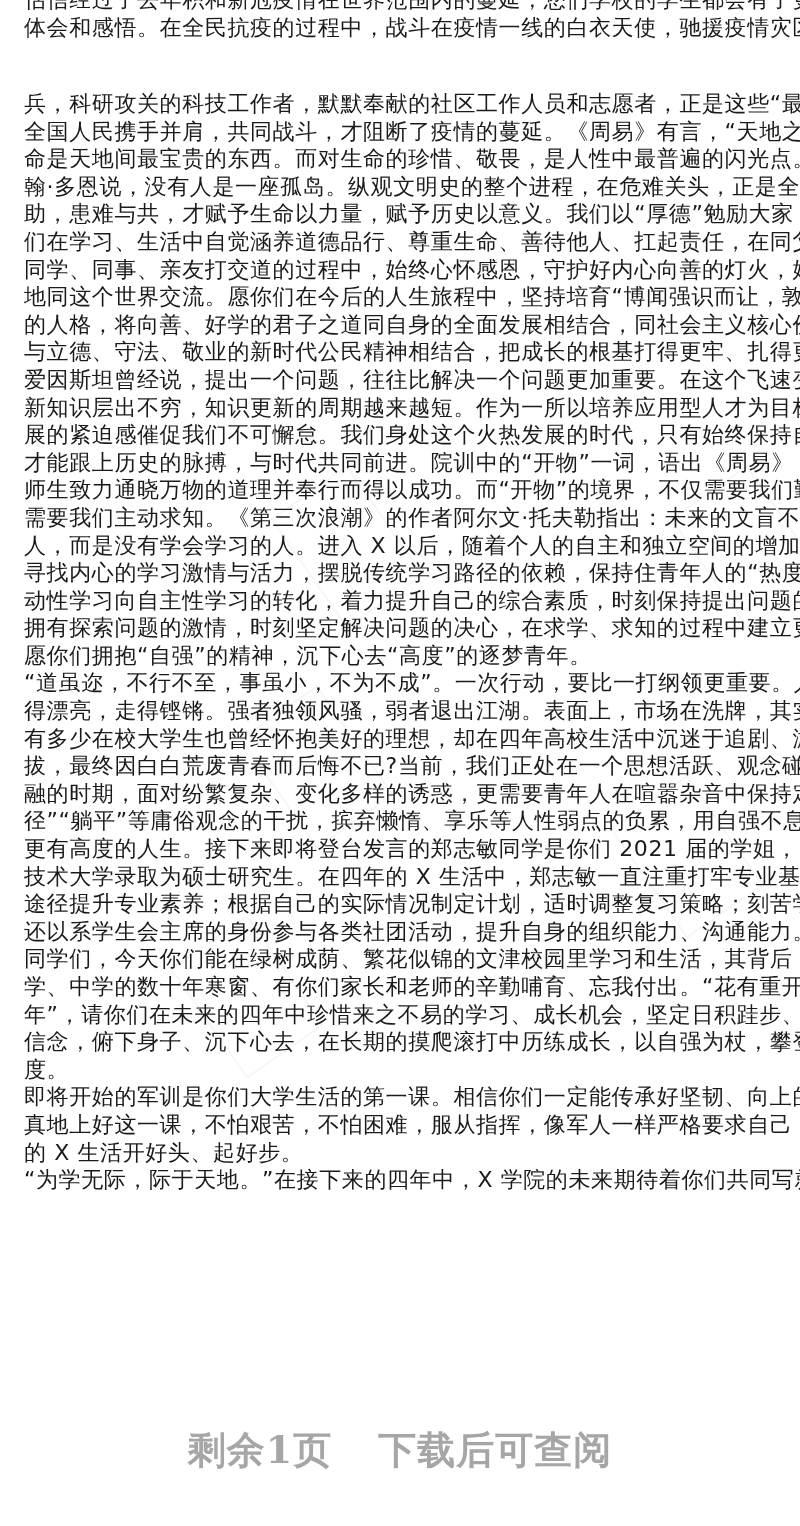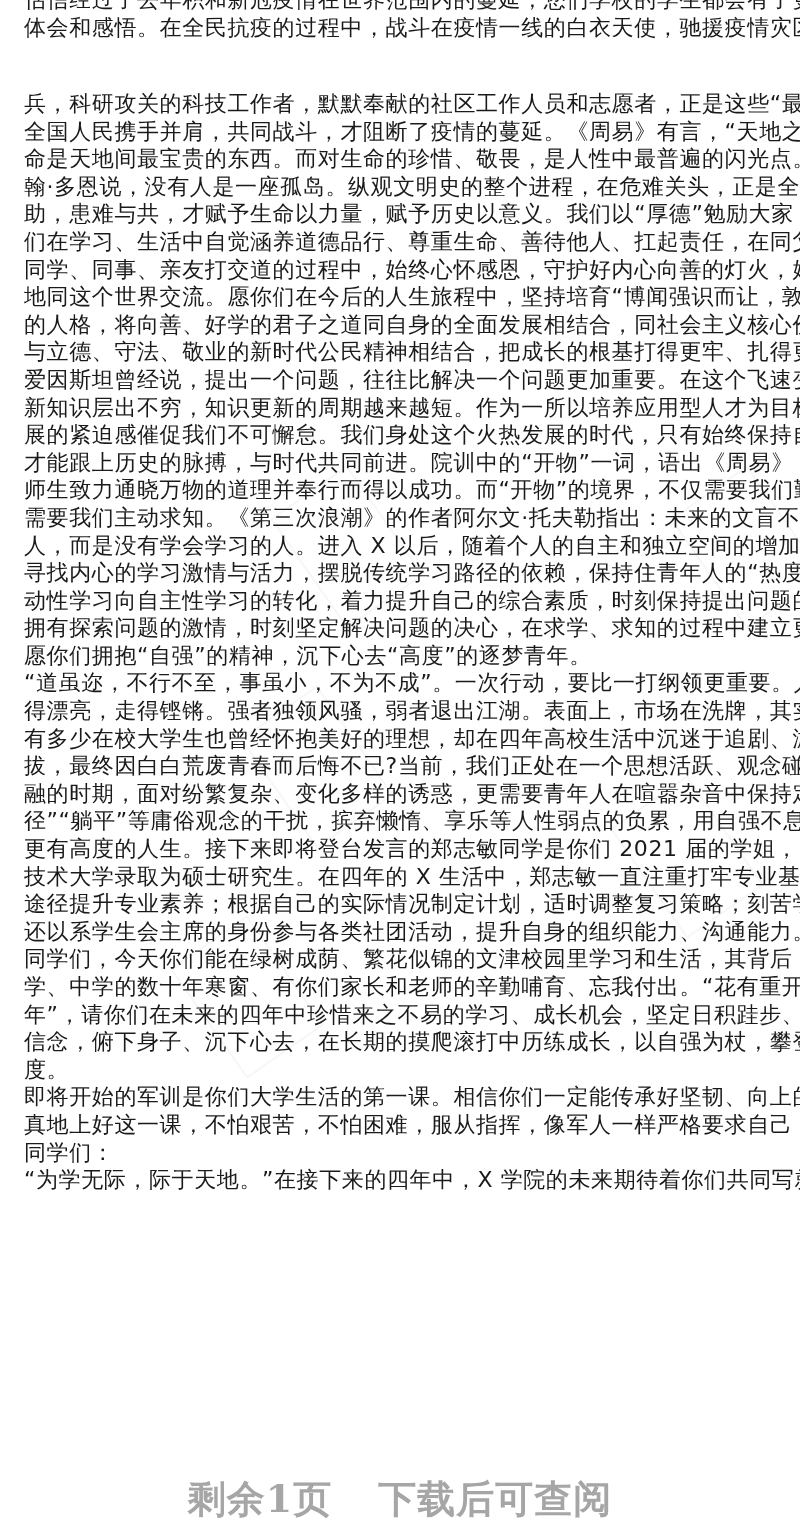--- a/index.html
+++ b/index.html
@@ -24,21 +24,21 @@
     border: 2px solid rgba(0,0,0,0.035);
     transform: rotate(-35deg);
     pointer-events: none;
     font-family: "DejaVu Sans", sans-serif;
     color: rgba(0,0,0,0.05);
     font-size: 40px;
     display: flex; align-items: center; justify-content: center;
   }
   .more-banner {
     position: absolute;
-    top: 1474px; left: 0; width: 800px;
+    top: 1425px; left: 0; width: 800px;
     text-align: center;
     font-family: "DejaVu Serif", serif;
     font-weight: bold;
     font-size: 38px;
     color: #a6a6a6;
     letter-spacing: 1px;
   }
   .more-banner span { display: inline-block; }
   .more-banner .gap { width: 46px; }
 </style>
@@ -89,20 +89,20 @@
       <div class="line justify">技术大学录取为硕士研究生。在四年的 X 生活中，郑志敏一直注重打牢专业基础，通过各种</div>
       <div class="line justify">途径提升专业素养；根据自己的实际情况制定计划，适时调整复习策略；刻苦学习之余，她</div>
       <div class="line justify">还以系学生会主席的身份参与各类社团活动，提升自身的组织能力、沟通能力。正是躬行不</div>
       <div class="line justify">同学们，今天你们能在绿树成荫、繁花似锦的文津校园里学习和生活，其背后，更有你们小</div>
       <div class="line justify">学、中学的数十年寒窗、有你们家长和老师的辛勤哺育、忘我付出。“花有重开日，人无再少</div>
       <div class="line justify">年”，请你们在未来的四年中珍惜来之不易的学习、成长机会，坚定日积跬步、躬行不辍的</div>
       <div class="line justify">信念，俯下身子、沉下心去，在长期的摸爬滚打中历练成长，以自强为杖，攀登人生新的高</div>
       <div class="line">度。</div>
       <div class="line justify">即将开始的军训是你们大学生活的第一课。相信你们一定能传承好坚韧、向上的 X 精神，认</div>
       <div class="line justify">真地上好这一课，不怕艰苦，不怕困难，服从指挥，像军人一样严格要求自己，为你们四年</div>
-      <div class="line">同学们：</div>
+      <div class="line">的 X 生活开好头、起好步。</div>
       <div class="line justify">“为学无际，际于天地。”在接下来的四年中，X 学院的未来期待着你们共同写就。在更漫长</div>
     </div>
 
   <div class="more-banner">
     <span>剩余1页</span><span class="gap"></span><span>下载后可查阅</span>
   </div>
 </div>
 
 </body></html>

